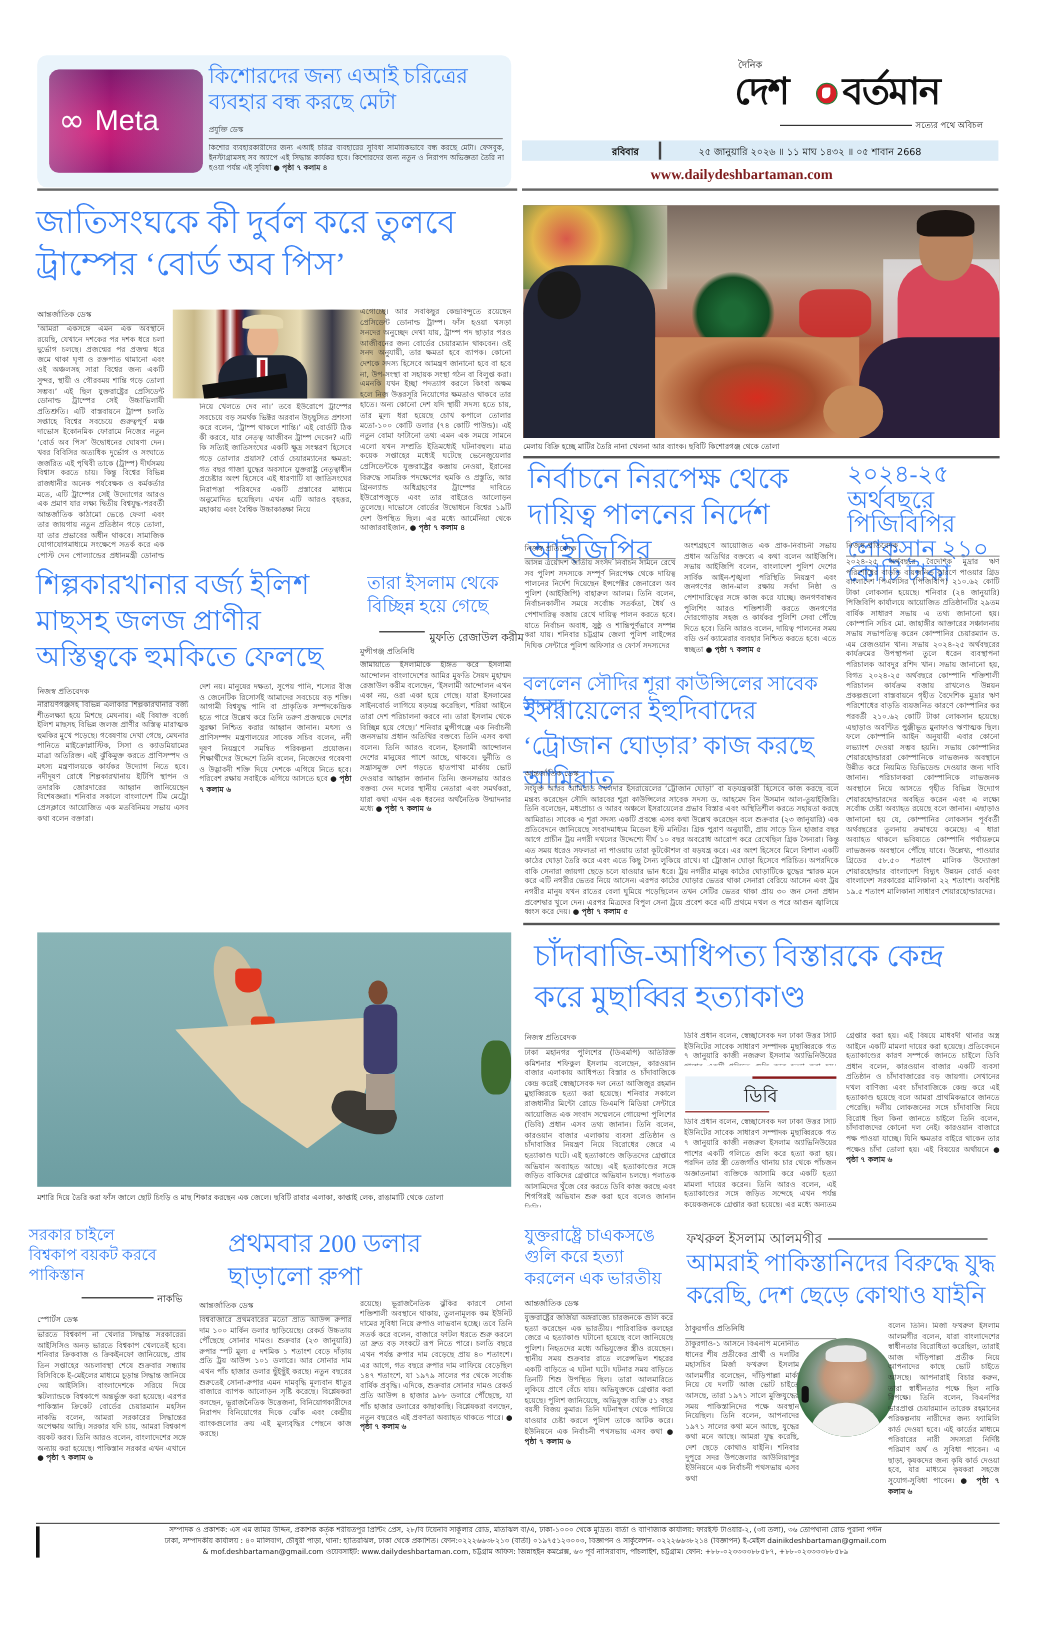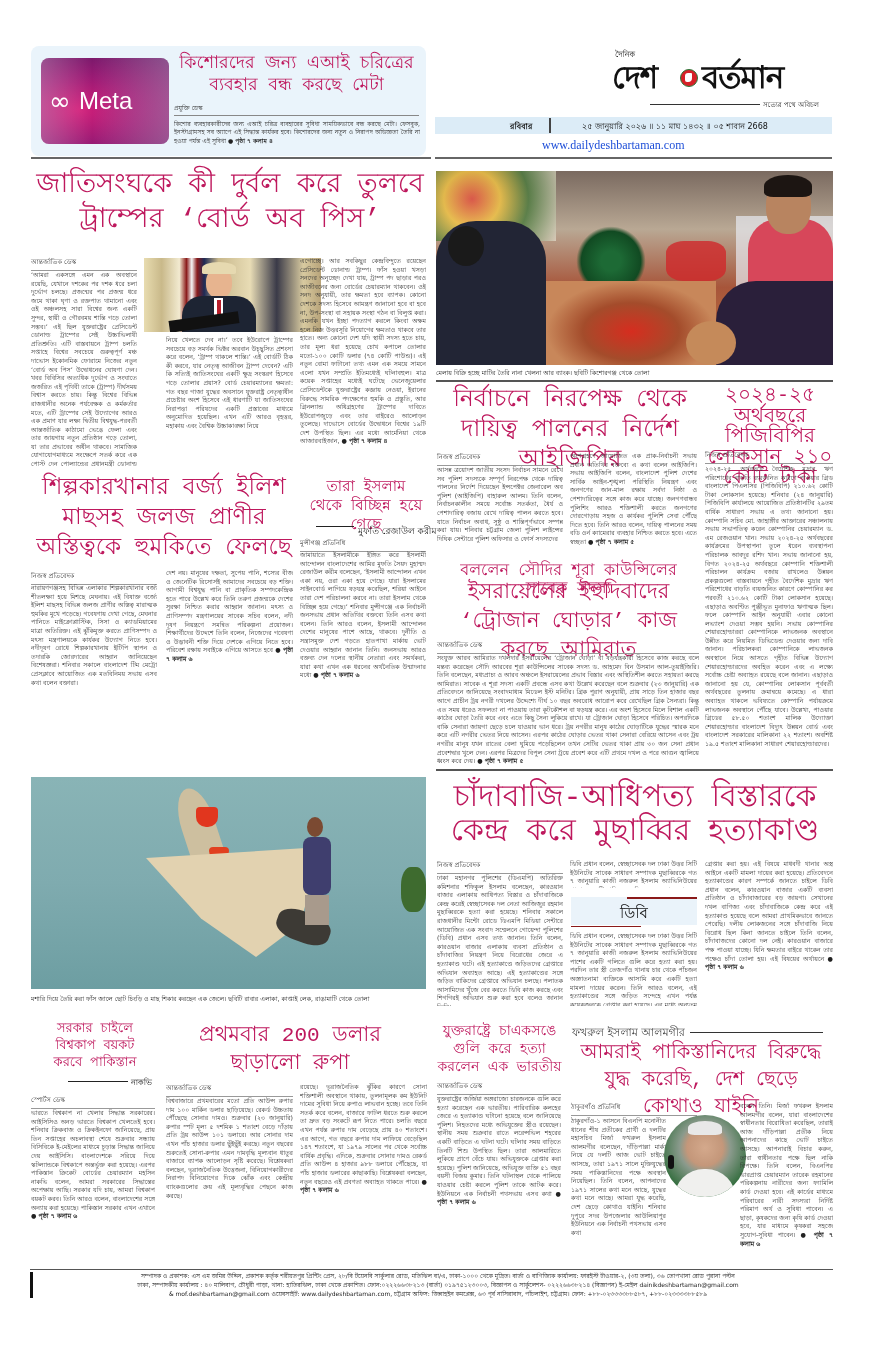--- a/index.html
+++ b/index.html
@@ -1,19 +1,19 @@
 <!DOCTYPE html>
 <html><head>
 <meta charset="utf-8">
 <style>
 *{box-sizing:border-box;margin:0;padding:0}
 html,body{width:870px;height:1355px;background:#fff;overflow:hidden}
 body{position:relative;font-family:"DejaVu Sans",sans-serif;color:#1a1a1a}
 .abs{position:absolute}
-.hl{font-family:Liberation Mono, monospace;color:#be185d;text-align:center;line-height:1.15}
+.hl{font-family:Liberation Serif, serif;color:#3b82f6;line-height:1.15}
 .body{font-size:6.2px;line-height:8.6px;color:#333;text-align:justify;overflow:hidden}
 .byline{font-size:6.5px;color:#333;border-bottom:1.5px solid #999;padding-bottom:2px}
 .cont{font-weight:bold;color:#222}
 .rule{background:#555;height:1.5px}
 .caption{font-size:6.2px;color:#222;line-height:9px}
 .photo{overflow:hidden}
 </style>
 </head>
 <body>
 
@@ -36,21 +36,21 @@
     </span>
   <span style="position:absolute;left:90px;top:0;font-size:31px;font-weight:bold;color:#111;line-height:38px;letter-spacing:-1px">বর্তমান</span>
 </div>
 <div class="abs" style="left:650px;top:104px;width:110px;height:1px;background:#333"></div>
 <div class="abs" style="left:763px;top:99px;font-size:7px;color:#222">সত্যের পথে অবিচল</div>
 
 <div class="abs" style="left:435px;top:117px;width:397px;height:17px;background:#dcecf7"></div>
 <div class="abs" style="left:510px;top:120px;font-size:8px;font-weight:bold;color:#111">রবিবার</div>
 <div class="abs" style="left:549px;top:118px;width:2px;height:15px;background:#444"></div>
 <div class="abs" style="left:582px;top:120px;font-size:8px;color:#111">২৫ জানুয়ারি ২০২৬ ॥ ১১ মাঘ ১৪৩২ ॥ ০৫ শাবান 2668</div>
-<div class="abs" style="left:542px;top:138px;font-size:12px;font-weight:normal;color:#1d4ed8;font-family:'Liberation Serif',serif">www.dailydeshbartaman.com</div>
+<div class="abs" style="left:542px;top:138px;font-size:12px;font-weight:bold;color:#7f1d1d;font-family:'Liberation Serif',serif">www.dailydeshbartaman.com</div>
 <div class="abs" style="left:435px;top:157px;width:397px;height:1.5px;background:#666"></div>
 
 <div class="abs hl" style="left:30px;top:170px;width:400px;font-size:27px">জাতিসংঘকে কী দুর্বল করে তুলবে</div>
 <div class="abs hl" style="left:30px;top:205px;width:400px;font-size:27px">ট্রাম্পের ‘বোর্ড অব পিস’</div>
 <div class="abs byline" style="left:31px;top:257px;width:106px">আন্তর্জাতিক ডেস্ক</div>
 <div class="abs body" style="left:31px;top:271px;width:106px;height:196px">‘আমরা একসঙ্গে এমন এক অবস্থানে রয়েছি, যেখানে দশকের পর দশক ধরে চলা দুর্ভোগ চলছে। প্রজন্মের পর প্রজন্ম ধরে জমে থাকা ঘৃণা ও রক্তপাত থামানো এবং ওই অঞ্চলসহ সারা বিশ্বের জন্য একটি সুন্দর, স্থায়ী ও গৌরবময় শান্তি গড়ে তোলা সম্ভব।’ এই ছিল যুক্তরাষ্ট্রের প্রেসিডেন্ট ডোনাল্ড ট্রাম্পের সেই উচ্চাভিলাষী প্রতিশ্রুতি। এটি বাস্তবায়নে ট্রাম্প চলতি সপ্তাহে বিশ্বের সবচেয়ে গুরুত্বপূর্ণ মঞ্চ দাভোস ইকোনমিক ফোরামে নিজের নতুন ‘বোর্ড অব পিস’ উদ্বোধনের ঘোষণা দেন। খবর বিবিসির অত্যধিক দুর্ভোগ ও সংঘাতে জর্জরিত এই পৃথিবী তাকে (ট্রাম্প) দীর্ঘসময় বিশ্বাস করতে চায়। কিন্তু বিশ্বের বিভিন্ন রাজধানীর অনেক পর্যবেক্ষক ও কর্মকর্তার মতে, এটি ট্রাম্পের সেই উদ্যোগের আরও এক প্রমাণ যার লক্ষ্য দ্বিতীয় বিশ্বযুদ্ধ-পরবর্তী আন্তর্জাতিক কাঠামো ভেঙে ফেলা এবং তার জায়গায় নতুন প্রতিষ্ঠান গড়ে তোলা, যা তার প্রভাবের অধীন থাকবে। সামাজিক যোগাযোগমাধ্যমে সংক্ষেপে সতর্ক করে এক পোস্ট দেন পোল্যান্ডের প্রধানমন্ত্রী ডোনাল্ড টাস্ক। তিনি বলেন, ‘আমরা কাউকে আমাদের</div>
 <div class="abs photo" style="left:144px;top:258px;width:177px;height:74px;background:linear-gradient(90deg,#e8dcb0 0%,#c9b98a 10%,#f2ead0 20%,#8b1c1c 24%,#f5f5f5 27%,#8b1c1c 30%,#1e2a55 34%,#c8b88c 42%,#e8dcb5 60%,#3a3a48 75%,#d8caa0 90%,#b8a47a 100%)">
   <div style="position:absolute;left:62px;top:10px;width:26px;height:30px;background:#e7b48f;border-radius:45%"></div>
   <div style="position:absolute;left:58px;top:4px;width:34px;height:12px;background:#e6d9b0;border-radius:50% 50% 10% 10%"></div>
   <div style="position:absolute;left:38px;top:38px;width:74px;height:40px;background:#1d2433;border-radius:20px 20px 0 0"></div>
@@ -110,35 +110,35 @@
   <div style="position:absolute;left:178px;top:70px;width:20px;height:14px;background:#e1401f;border-radius:4px 4px 10px 10px"></div>
   <div style="position:absolute;left:115px;top:70px;width:220px;height:110px;background:#e2d2b0;clip-path:polygon(0% 10%,80% 0%,70% 70%,50% 100%,25% 65%)"></div>
   <div style="position:absolute;left:245px;top:135px;width:55px;height:30px;background:#3d3a35;transform:rotate(20deg);border-radius:40%"></div>
   <div style="position:absolute;left:272px;top:60px;width:28px;height:58px;background:#3f3e6e;border-radius:8px"></div>
   <div style="position:absolute;left:276px;top:40px;width:16px;height:20px;background:#7b4a32;border-radius:50%"></div>
   <div style="position:absolute;left:274px;top:118px;width:24px;height:30px;background:#a89a8c"></div>
   <div style="position:absolute;left:370px;top:90px;width:25px;height:45px;background:#3e6b2f;border-radius:40%"></div>
 </div>
 <div class="abs caption" style="left:31px;top:994px;width:400px">মশারি দিয়ে তৈরি করা ফাঁস জালে ছোট চিংড়ি ও মাছ শিকার করছেন এক জেলে। ছবিটি রাবার এলাকা, কাপ্তাই লেক, রাঙামাটি থেকে তোলা</div>
 
-<div class="abs hl" style="left:445px;top:781px;width:380px;font-size:30px;line-height:34px">চাঁদাবাজি-আধিপত্য বিস্তারকে কেন্দ্র করে মুছাব্বির হত্যাকাণ্ড</div>
+<div class="abs hl" style="left:445px;top:781px;width:380px;font-size:25px;line-height:34px">চাঁদাবাজি-আধিপত্য বিস্তারকে কেন্দ্র করে মুছাব্বির হত্যাকাণ্ড</div>
 <div class="abs byline" style="left:437px;top:860px;width:126px">নিজস্ব প্রতিবেদক</div>
 <div class="abs body" style="left:437px;top:874px;width:126px;height:132px">ঢাকা মহানগর পুলিশের (ডিএমপি) অতিরিক্ত কমিশনার শফিকুল ইসলাম বলেছেন, কারওয়ান বাজার এলাকায় আধিপত্য বিস্তার ও চাঁদাবাজিকে কেন্দ্র করেই স্বেচ্ছাসেবক দল নেতা আজিজুর রহমান মুছাব্বিরকে হত্যা করা হয়েছে। শনিবার সকালে রাজধানীর মিন্টো রোডে ডিএমপি মিডিয়া সেন্টারে আয়োজিত এক সংবাদ সম্মেলনে গোয়েন্দা পুলিশের (ডিবি) প্রধান এসব তথ্য জানান। তিনি বলেন, কারওয়ান বাজার এলাকায় ব্যবসা প্রতিষ্ঠান ও চাঁদাবাজির নিয়ন্ত্রণ নিয়ে বিরোধের জেরে এ হত্যাকাণ্ড ঘটে। এই হত্যাকাণ্ডে জড়িতদের গ্রেপ্তারে অভিযান অব্যাহত আছে। এই হত্যাকাণ্ডের সঙ্গে জড়িত বাকিদের গ্রেপ্তারে অভিযান চলছে। পলাতক আসামিদের খুঁজে বের করতে ডিবি কাজ করছে এবং শিগগিরই অভিযান শুরু করা হবে বলেও জানান তিনি।</div>
 <div class="abs body" style="left:570px;top:860px;width:127px;height:28px"><span>ডিবি প্রধান বলেন, স্বেচ্ছাসেবক দল ঢাকা উত্তর সিটি ইউনিটের সাবেক সাধারণ সম্পাদক মুছাব্বিরকে গত ৭ জানুয়ারি কাজী নজরুল ইসলাম অ্যাভিনিউয়ের পাশের একটি গলিতে গুলি করে হত্যা করা হয়। পরদিন তার স্ত্রী তেজগাঁও থানায় চার থেকে পাঁচজন অজ্ঞাতনামা ব্যক্তিকে আসামি করে একটি হত্যা মামলা দায়ের করেন। তিনি আরও বলেন, এই হত্যাকাণ্ডের সঙ্গে জড়িত সন্দেহে এখন পর্যন্ত কয়েকজনকে গ্রেপ্তার করা হয়েছে। এর মধ্যে অন্যতম শুটার মো. রহিমকে</span></div>
 <div class="abs" style="left:571px;top:897px;width:126px;height:28px;background:#eaf3fa">
   <div style="position:absolute;right:0;top:0;width:70px;height:1.5px;background:#8b1a1a"></div>
   <div style="position:absolute;left:0;bottom:-2px;width:70px;height:1.5px;background:#8b1a1a"></div>
   <div style="position:absolute;left:0;top:4px;width:100%;text-align:center;font-size:15px;color:#111">ডিবি</div>
 </div>
 <div class="abs body" style="left:570px;top:932px;width:127px;height:74px;color:#333">
   <span>ডিবি প্রধান বলেন, স্বেচ্ছাসেবক দল ঢাকা উত্তর সিটি ইউনিটের সাবেক সাধারণ সম্পাদক মুছাব্বিরকে গত ৭ জানুয়ারি কাজী নজরুল ইসলাম অ্যাভিনিউয়ের পাশের একটি গলিতে গুলি করে হত্যা করা হয়। পরদিন তার স্ত্রী তেজগাঁও থানায় চার থেকে পাঁচজন অজ্ঞাতনামা ব্যক্তিকে আসামি করে একটি হত্যা মামলা দায়ের করেন। তিনি আরও বলেন, এই হত্যাকাণ্ডের সঙ্গে জড়িত সন্দেহে এখন পর্যন্ত কয়েকজনকে গ্রেপ্তার করা হয়েছে। এর মধ্যে অন্যতম শুটার মো. রহিমকে</span>
 </div>
 <div class="abs body" style="left:705px;top:860px;width:128px;height:146px"><span>গ্রেপ্তার করা হয়। এই বিষয়ে মাধবদী থানার অস্ত্র আইনে একটি মামলা দায়ের করা হয়েছে। প্রতিবেদনে হত্যাকাণ্ডের কারণ সম্পর্কে জানতে চাইলে ডিবি প্রধান বলেন, কারওয়ান বাজার একটি ব্যবসা প্রতিষ্ঠান ও চাঁদাবাজারের বড় জায়গা। সেখানের দখল বাণিজ্য এবং চাঁদাবাজিকে কেন্দ্র করে এই হত্যাকাণ্ড হয়েছে বলে আমরা প্রাথমিকভাবে জানতে পেরেছি। দলীয় লোকজনের সঙ্গে চাঁদাবাজি নিয়ে বিরোধ ছিল কিনা জানতে চাইলে তিনি বলেন, চাঁদাবাজদের কোনো দল নেই। কারওয়ান বাজারে পক্ষ পাওয়া যাচ্ছে। যিনি ক্ষমতার বাইরে থাকেন তার পক্ষেও চাঁদা তোলা হয়। এই বিষয়ের অর্থায়নে</span> <span class="cont">● পৃষ্ঠা ৭ কলাম ৬</span></div>
 
-<div class="abs hl" style="left:40px;top:1020px;width:110px;font-size:13px;line-height:17px">সরকার চাইলে বিশ্বকাপ বয়কট করবে পাকিস্তান</div>
+<div class="abs hl" style="left:24px;top:1020px;width:110px;font-size:13px;line-height:17px">সরকার চাইলে বিশ্বকাপ বয়কট করবে পাকিস্তান</div>
 <div class="abs" style="left:68px;top:1081px;width:60px;height:1px;background:#222"></div>
 <div class="abs" style="left:131px;top:1076px;font-size:8px;color:#222">নাকভি</div>
 <div class="abs byline" style="left:31px;top:1095px;width:124px">স্পোর্টস ডেস্ক</div>
 <div class="abs body" style="left:31px;top:1109px;width:124px;height:146px"><span>ভারতে বিশ্বকাপ না খেলার সিদ্ধান্ত সরকারের। আইসিসিও অনড় ভারতে বিশ্বকাপ খেলতেই হবে। শনিবার ক্রিকবাজ ও ক্রিকইনফো জানিয়েছে, প্রায় তিন সপ্তাহের অচলাবস্থা শেষে শুক্রবার সন্ধ্যায় বিসিবিকে ই-মেইলের মাধ্যমে চূড়ান্ত সিদ্ধান্ত জানিয়ে দেয় আইসিসি। বাংলাদেশকে সরিয়ে দিয়ে স্কটল্যান্ডকে বিশ্বকাপে অন্তর্ভুক্ত করা হয়েছে। এরপর পাকিস্তান ক্রিকেট বোর্ডের চেয়ারম্যান মহসিন নাকভি বলেন, আমরা সরকারের সিদ্ধান্তের অপেক্ষায় আছি। সরকার যদি চায়, আমরা বিশ্বকাপ বয়কট করব। তিনি আরও বলেন, বাংলাদেশের সঙ্গে অন্যায় করা হয়েছে। পাকিস্তান সরকার এখন এখানে</span> <span class="cont">● পৃষ্ঠা ৭ কলাম ৬</span></div>
 
 <div class="abs hl" style="left:190px;top:1022px;width:200px;font-size:21px;line-height:28px">প্রথমবার 200 ডলার ছাড়ালো রুপা</div>
 <div class="abs byline" style="left:166px;top:1083px;width:127px">আন্তর্জাতিক ডেস্ক</div>
 <div class="abs body" style="left:166px;top:1097px;width:127px;height:158px">বিশ্ববাজারে প্রথমবারের মতো প্রতি আউন্স রুপার দাম ১০০ মার্কিন ডলার ছাড়িয়েছে। রেকর্ড উচ্চতায় পৌঁছেছে সোনার দামও। শুক্রবার (২৩ জানুয়ারি) রুপার স্পট মূল্য ৫ দশমিক ১ শতাংশ বেড়ে দাঁড়ায় প্রতি ট্রয় আউন্স ১০১ ডলারে। আর সোনার দাম এখন পাঁচ হাজার ডলার ছুঁইছুঁই করছে। নতুন বছরের শুরুতেই সোনা-রুপার এমন দামবৃদ্ধি মূল্যবান ধাতুর বাজারে ব্যাপক আলোড়ন সৃষ্টি করেছে। বিশ্লেষকরা বলছেন, ভূরাজনৈতিক উত্তেজনা, বিনিয়োগকারীদের নিরাপদ বিনিয়োগের দিকে ঝোঁক এবং কেন্দ্রীয় ব্যাংকগুলোর ক্রয় এই মূল্যবৃদ্ধির পেছনে কাজ করছে।</div>
 <div class="abs body" style="left:300px;top:1083px;width:127px;height:172px"><span>রয়েছে। ভূরাজনৈতিক ঝুঁকির কারণে সোনা শক্তিশালী অবস্থানে থাকায়, তুলনামূলক কম ইউনিট দামের সুবিধা নিয়ে রুপাও লাভবান হচ্ছে। তবে তিনি সতর্ক করে বলেন, বাজারে ফাটল ধরতে শুরু করলে তা দ্রুত বড় সংকটে রূপ নিতে পারে। চলতি বছরে এখন পর্যন্ত রুপার দাম বেড়েছে প্রায় ৪০ শতাংশে। এর আগে, গত বছরে রুপার দাম লাফিয়ে বেড়েছিল ১৪৭ শতাংশে, যা ১৯৭৯ সালের পর থেকে সর্বোচ্চ বার্ষিক প্রবৃদ্ধি। এদিকে, শুক্রবার সোনার দামও রেকর্ড প্রতি আউন্স ৪ হাজার ৯৮৮ ডলারে পৌঁছেছে, যা পাঁচ হাজার ডলারের কাছাকাছি। বিশ্লেষকরা বলছেন, নতুন বছরেও এই প্রবণতা অব্যাহত থাকতে পারে।</span> <span class="cont">● পৃষ্ঠা ৭ কলাম ৬</span></div>
 

